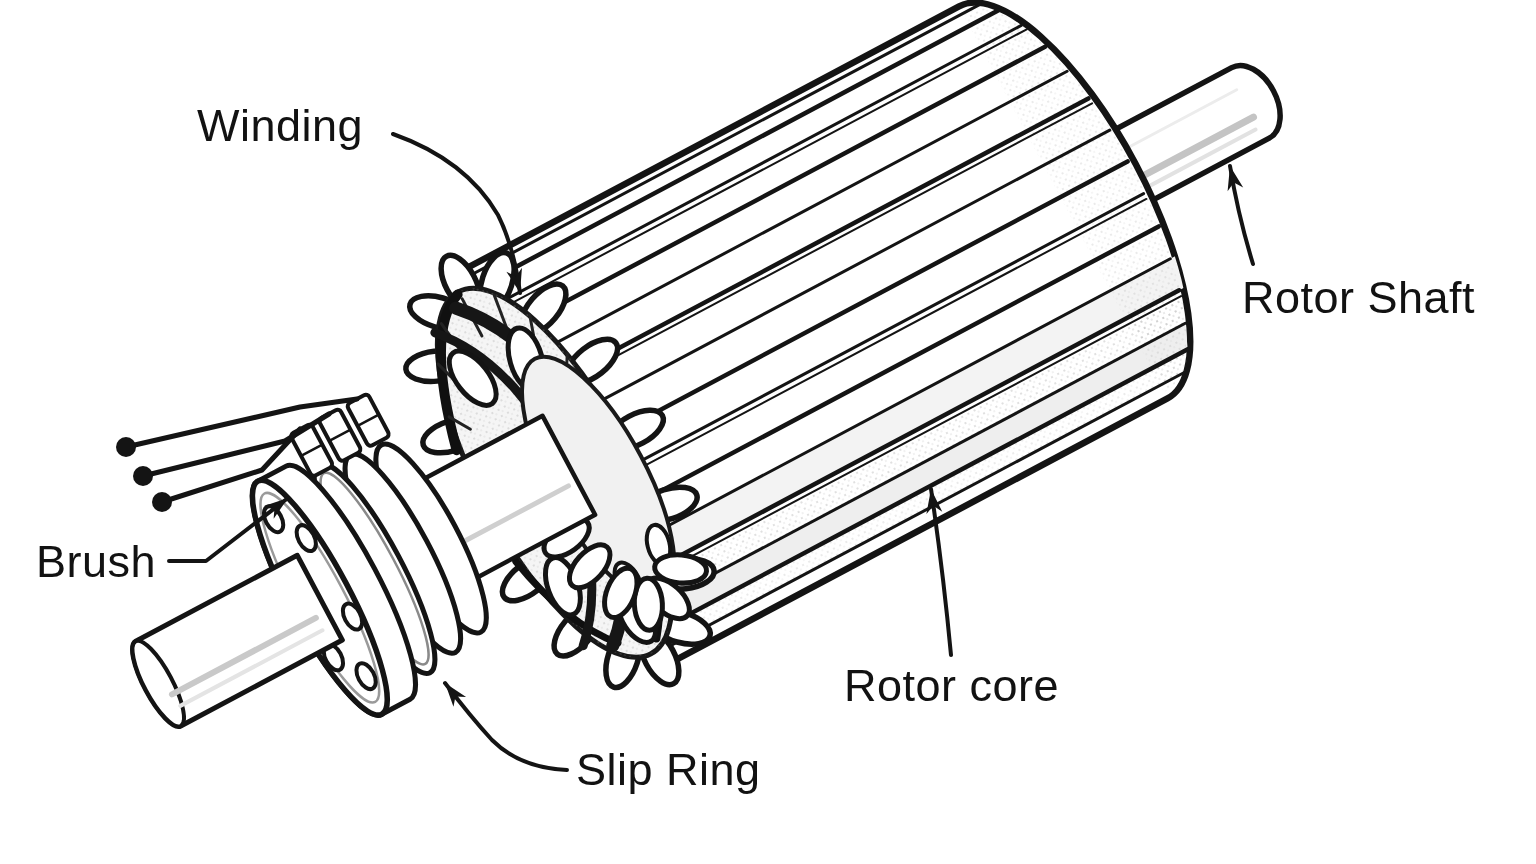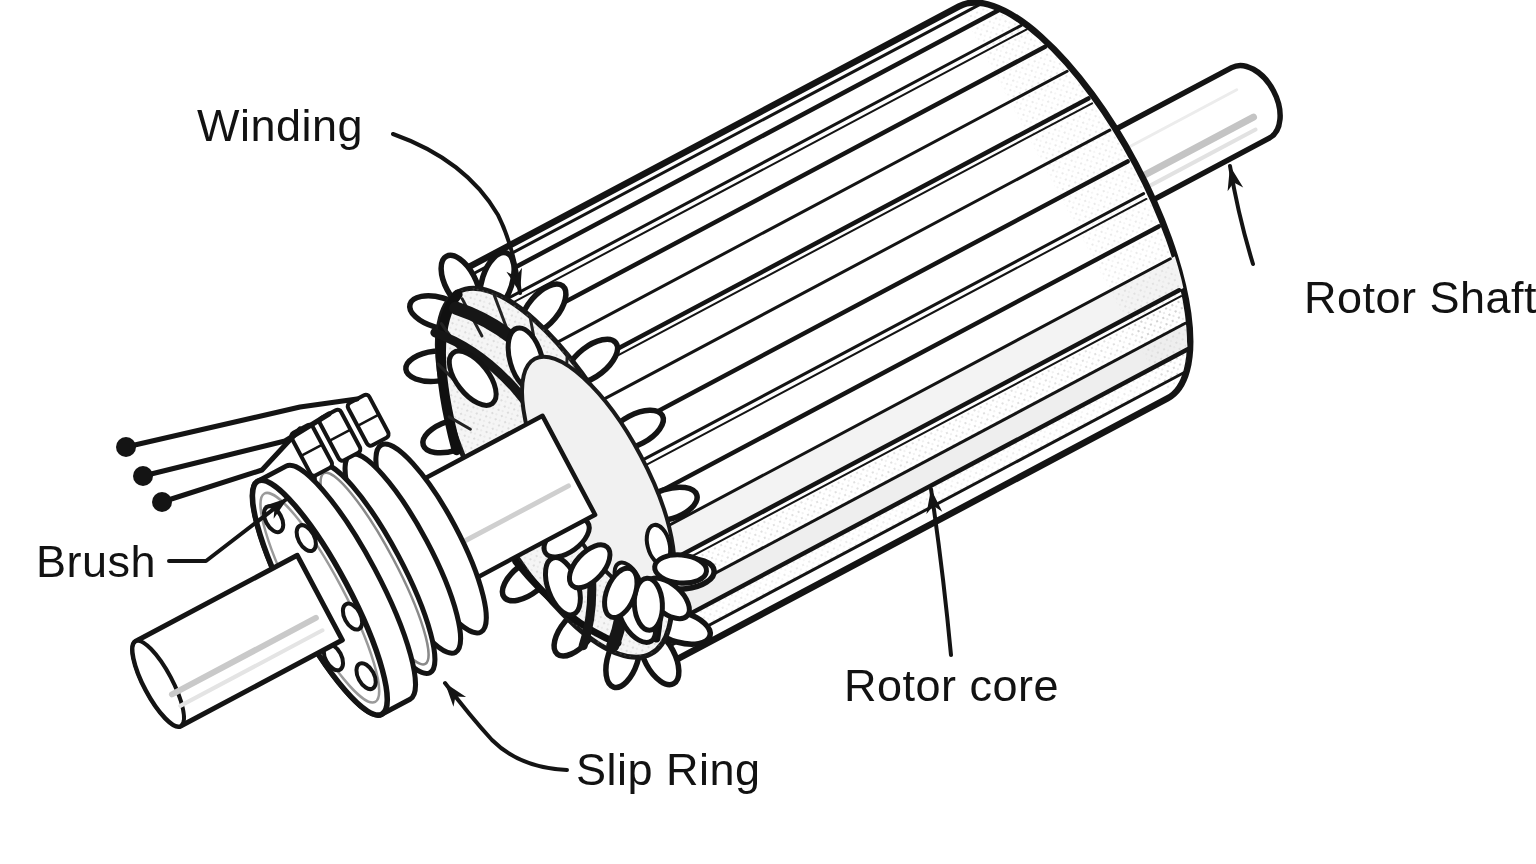--- a/index.html
+++ b/index.html
@@ -3,21 +3,21 @@
 <meta charset="utf-8">
 <style>
   html,body{margin:0;padding:0;background:#ffffff;}
   body{width:1536px;height:864px;overflow:hidden;}
   .stage{position:relative;width:1536px;height:864px;background:#ffffff;
          font-family:"Liberation Sans", sans-serif;}
   .stage svg{position:absolute;left:0;top:0;}
   .lbl{position:absolute;font-size:45px;color:#121212;white-space:nowrap;
        letter-spacing:0.5px;line-height:1.1;}
   #lbl-winding{left:197px;top:101px;}
-  #lbl-rotor-shaft{left:1304px;top:273px;text-align:center;}
+  #lbl-rotor-shaft{left:1242px;top:273px;text-align:center;}
   #lbl-brush{left:36px;top:537px;}
   #lbl-rotor-core{left:844px;top:661px;}
   #lbl-slip-ring{left:576px;top:745px;text-align:center;}
 </style>
 </head>
 <body>
 
 <div class="stage">
 
 <svg width="1536" height="864" viewBox="0 0 1536 864">

